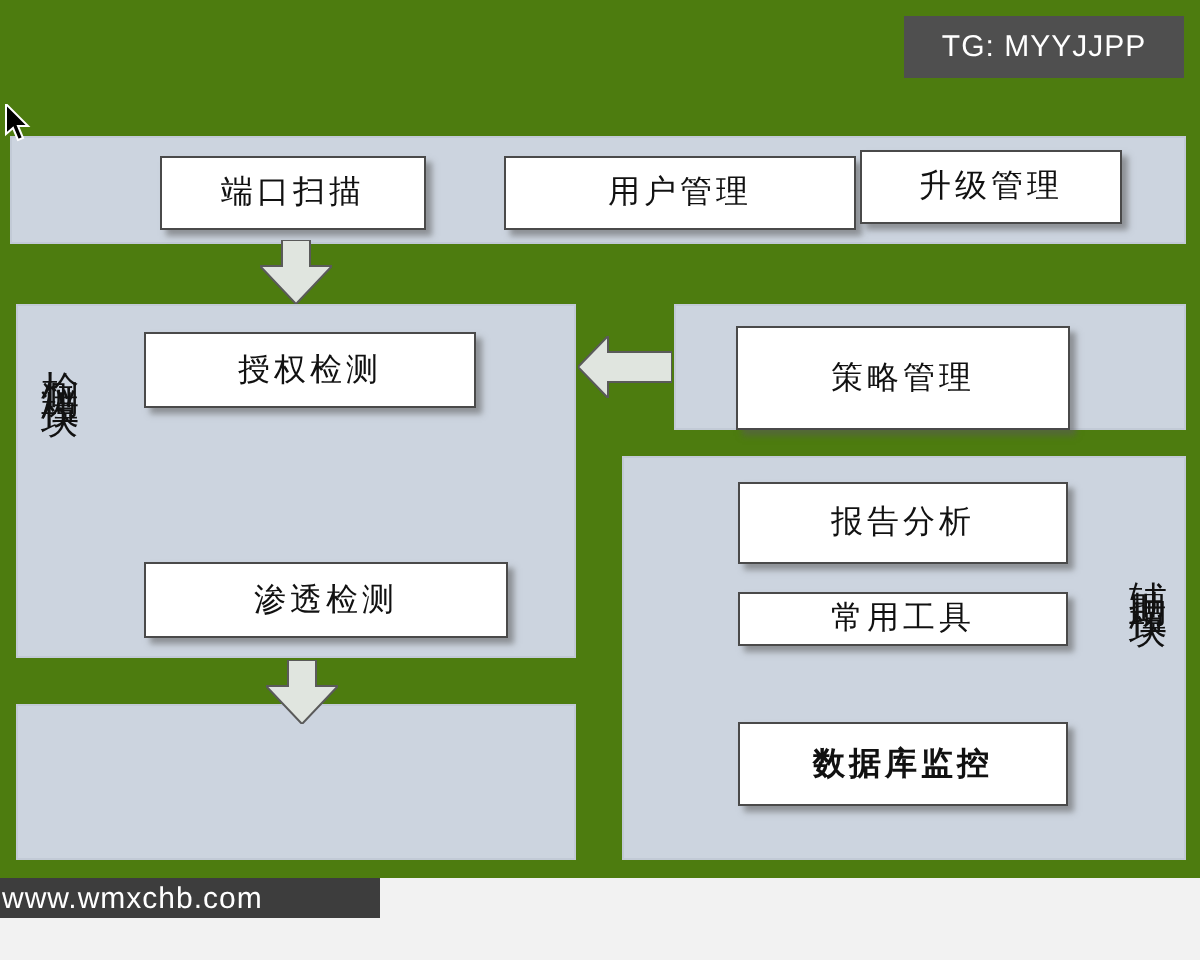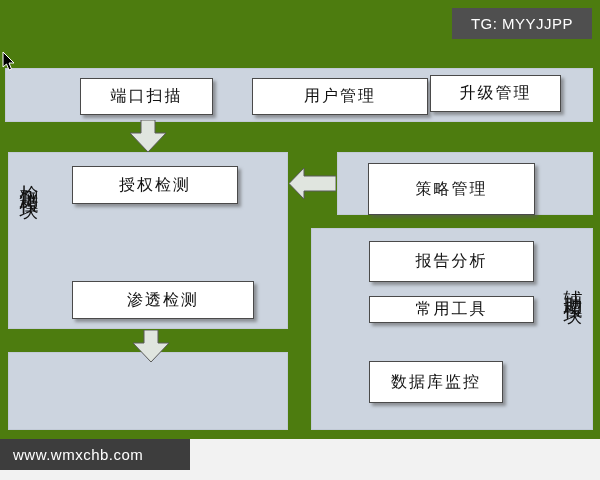--- a/index.html
+++ b/index.html
@@ -56,23 +56,23 @@
     font-size:15px;
     letter-spacing:0.5px;
     z-index:6;
   }
   .badge.tg{
     left:452px;top:8px;width:140px;height:31px;
     background:#4f4f4f;
     justify-content:center;
   }
   .badge.site{
-    left:0px;top:439px;width:190px;height:31px;
+    left:0px;top:439px;width:190px;height:20px;
     background:#3d3d3d;
-    padding-left:13px;
+    padding-left:1px;
     box-sizing:border-box;
   }
   .bottom-strip{
     position:absolute;left:0;top:439px;width:600px;height:41px;
     background:#f2f2f2;z-index:5;
   }
   .cursor{position:absolute;left:2px;top:52px;z-index:9;}
 </style>
 </head>
 <body>
@@ -114,15 +114,15 @@
     <polygon points="11,0 25,0 25,13 36,13 18,32 0,13 11,13" fill="#e0e5df" stroke="#5a5a5a" stroke-width="1"></polygon>
   </svg>
 
   <div class="band" style="left:8px;top:352px;width:280px;height:78px;"></div>
 
   <div class="band" style="left:311px;top:228px;width:282px;height:202px;"></div>
   <div class="vlabel" style="left:560px;top:275px;">辅助模块</div>
 
   <div class="node" style="left:369px;top:241px;width:165px;height:41px;">报告分析</div>
   <div class="node" style="left:369px;top:296px;width:165px;height:27px;">常用工具</div>
-  <div class="node" style="left:369px;top:361px;width:134px;height:42px;">数据库监控</div>
+  <div class="node" style="left:369px;top:361px;width:165px;height:42px;font-weight:bold;">数据库监控</div>
 
 </div>
 
 </body></html>

